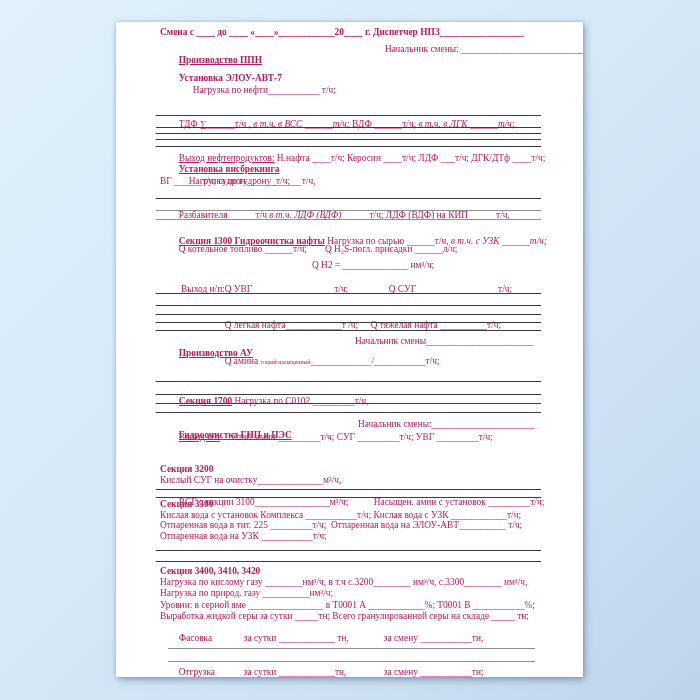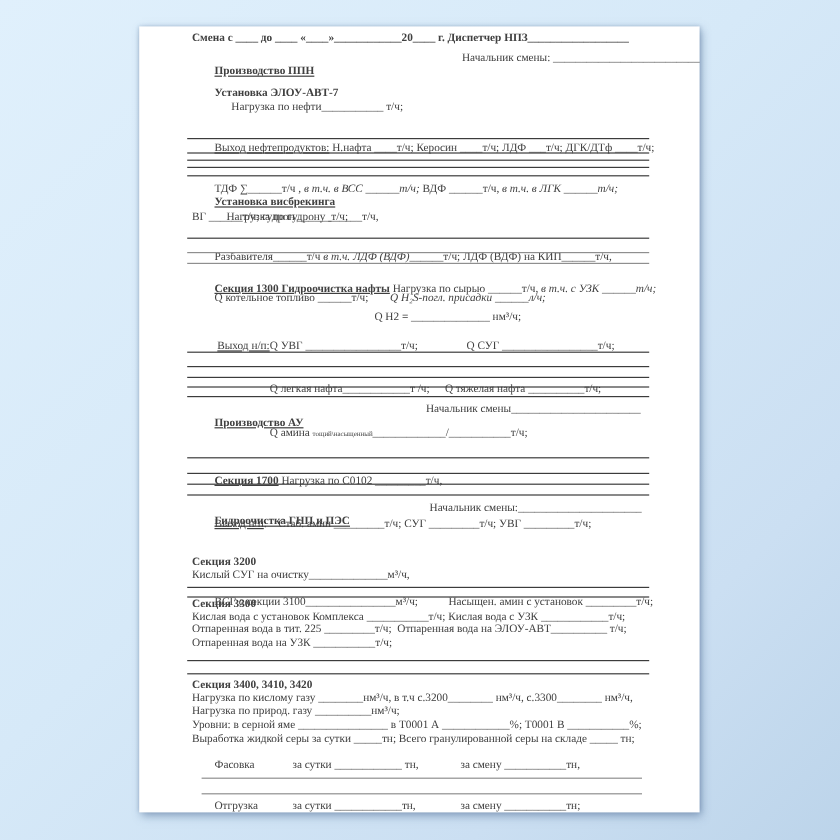--- a/index.html
+++ b/index.html
@@ -1,37 +1,37 @@
 <!DOCTYPE html>
 <html><head>
 <meta charset="utf-8">
 <style>
   html,body{margin:0;padding:0;}
   body{width:700px;height:700px;overflow:hidden;
        font-family:"Liberation Serif","DejaVu Serif",serif;}
   .stage{position:absolute;inset:0;width:700px;height:700px;
          background:linear-gradient(135deg,#e0f0fc 0%,#d6e9f8 45%,#cbdff2 78%,#bcd4ea 100%);}
   .page{position:absolute;left:116px;top:22px;width:467px;height:655px;
-        background:#ffffff;color:#404040;
+        background:#ffffff;color:#be185d;
         box-shadow:2px 3px 7px rgba(80,110,150,.55),0 0 3px rgba(80,110,150,.35);
         overflow:hidden;}
   .blk{position:absolute;left:44px;right:26px;font-size:9.4px;line-height:11.4px;}
   .ln{white-space:pre;position:relative;}
   .lh12 .ln{line-height:12px;}
   .lh11 .ln{line-height:11.2px;}
   .lh105 .ln{line-height:10.5px;}
   .b{font-weight:bold;}
   .u{text-decoration:underline;text-align:right;}
   .i{font-style:italic;}
   .small{font-size:5.8px;}
   .pos{position:absolute;top:0;}
   .cw{display:inline-block;}
   .gap14{margin-left:14px;}
   .gap10{margin-left:10px;}
-  .gap18{margin-left:18px;font-style:italic;}
+  .gap18{margin-left:18px;}
   .ind46{padding-left:46px;}
   .ind152{padding-left:152px;}
   .rule{position:absolute;left:40px;width:385px;height:0;
         border-top:1px solid #3c3c3c;}
   .rule.lt{border-top-color:#8f8f8f;}
   .rule.short{left:52px;width:367px;}
 </style>
 </head>
 <body>
 
@@ -48,24 +48,24 @@
         <span class="pos" style="left:225px">Начальник смены: ___________________________</span>
       </div>
     </div>
 
     <div class="blk" style="top:40px">
       <div class="ln">
         <span class="b">Установка ЭЛОУ-АВТ-7</span>
         <span class="gap14">Нагрузка по нефти___________ т/ч;</span>
       </div>
       <div class="ln">
-        <span class="u">Выход нефтепродуктов:</span><span> Н.нафта ____т/ч; Керосин ____т/ч; ЛДФ ___т/ч; ДГК/ДТф ____т/ч;</span>
+        <span>ТДФ ∑______т/ч , </span><span class="i">в т.ч. в ВСС ______т/ч;</span><span> ВДФ ______т/ч, </span><span class="i">в т.ч. в ЛГК ______т/ч;</span>
       </div>
       <div class="ln">
-        <span>ТДФ ∑______т/ч , </span><span class="i">в т.ч. в ВСС ______т/ч;</span><span> ВДФ ______т/ч, </span><span class="i">в т.ч. в ЛГК ______т/ч;</span>
+        <span class="u">Выход нефтепродуктов:</span><span> Н.нафта ____т/ч; Керосин ____т/ч; ЛДФ ___т/ч; ДГК/ДТф ____т/ч;</span>
       </div>
       <div class="ln"><span>ВГ ______т/ч; гудрон ______т/ч;</span></div>
     </div>
 
     <div class="rule" style="top:93px"></div>
     <div class="rule" style="top:105px"></div>
     <div class="rule" style="top:111px"></div>
     <div class="rule" style="top:117px"></div>
     <div class="rule" style="top:124px"></div>
 

